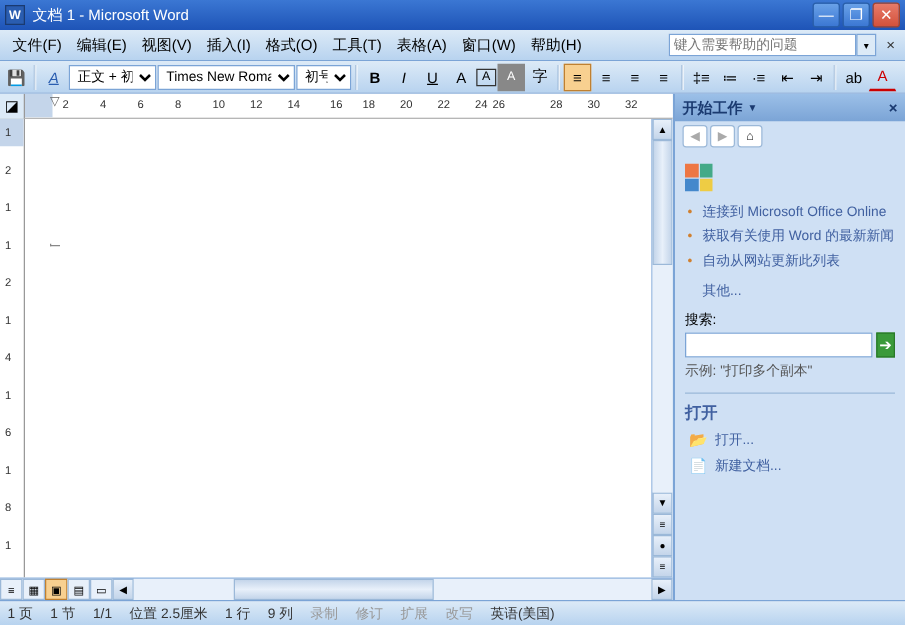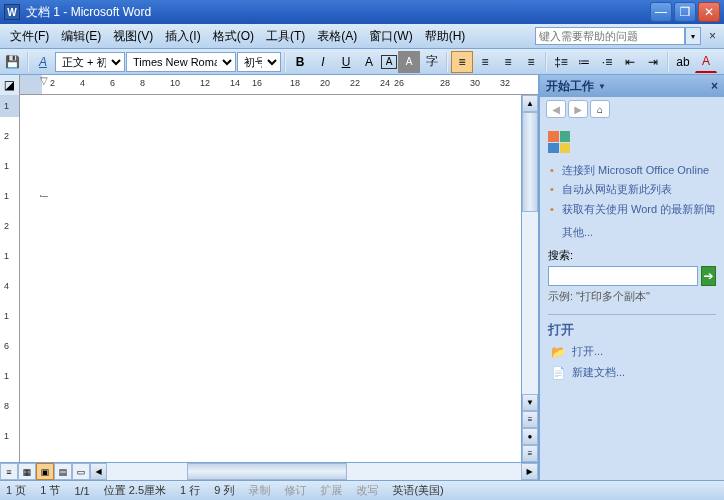--- a/index.html
+++ b/index.html
@@ -168,21 +168,21 @@
         <div class="ruler-h">
           <div class="margin" style="left:0;width:22px"></div>
           <div class="indent" style="left:20px">▽</div>
         <span class="tick" style="left: 30px;">2</span>
             <span class="tick" style="left: 60px;">4</span>
             <span class="tick" style="left: 90px;">6</span>
             <span class="tick" style="left: 120px;">8</span>
             <span class="tick" style="left: 150px;">10</span>
             <span class="tick" style="left: 180px;">12</span>
             <span class="tick" style="left: 210px;">14</span>
-            <span class="tick" style="left: 232px;">16</span>
+            <span class="tick" style="left: 244px;">16</span>
             <span class="tick" style="left: 270px;">18</span>
             <span class="tick" style="left: 300px;">20</span>
             <span class="tick" style="left: 330px;">22</span>
             <span class="tick" style="left: 360px;">24</span>
             <span class="tick" style="left: 374px;">26</span>
             <span class="tick" style="left: 420px;">28</span>
             <span class="tick" style="left: 450px;">30</span>
             <span class="tick" style="left: 480px;">32</span>
           </div>
       </div>
@@ -250,22 +250,22 @@
         <div class="office-logo">
           <div class="sq">
               <div></div>
               <div></div>
               <div></div>
               <div></div>
             </div>
         </div>
         <ul class="tp-list">
           <li>连接到 Microsoft Office Online</li>
+          <li>获取有关使用 Word 的最新新闻</li>
           <li>自动从网站更新此列表</li>
-          <li>获取有关使用 Word 的最新新闻</li>
         </ul>
         <div class="tp-other">其他...</div>
         <div class="tp-search-lbl">搜索:</div>
         <div class="tp-search-row">
           <input class="tp-search-input" style="">
           <div class="tp-search-go">➔</div>
         </div>
         <div class="tp-example">示例:   "打印多个副本"</div>
         <div class="tp-section">
           <div class="tp-section-title">打开</div>

